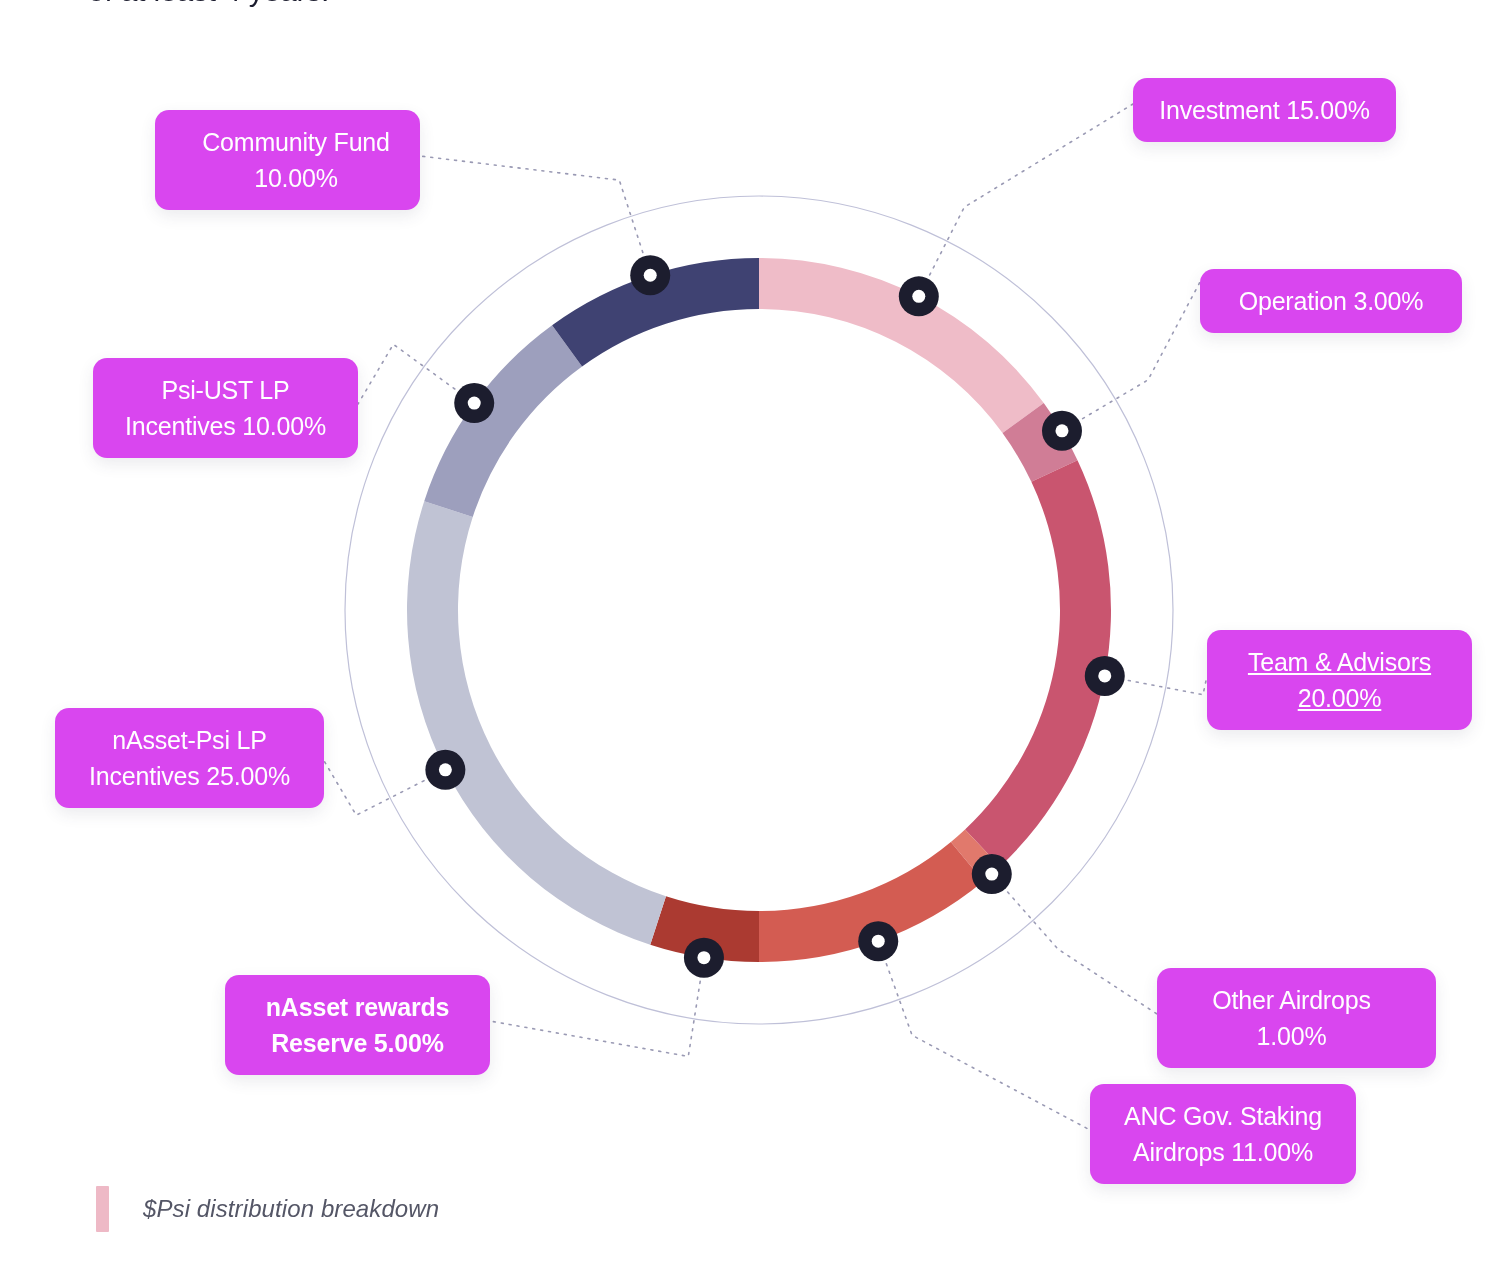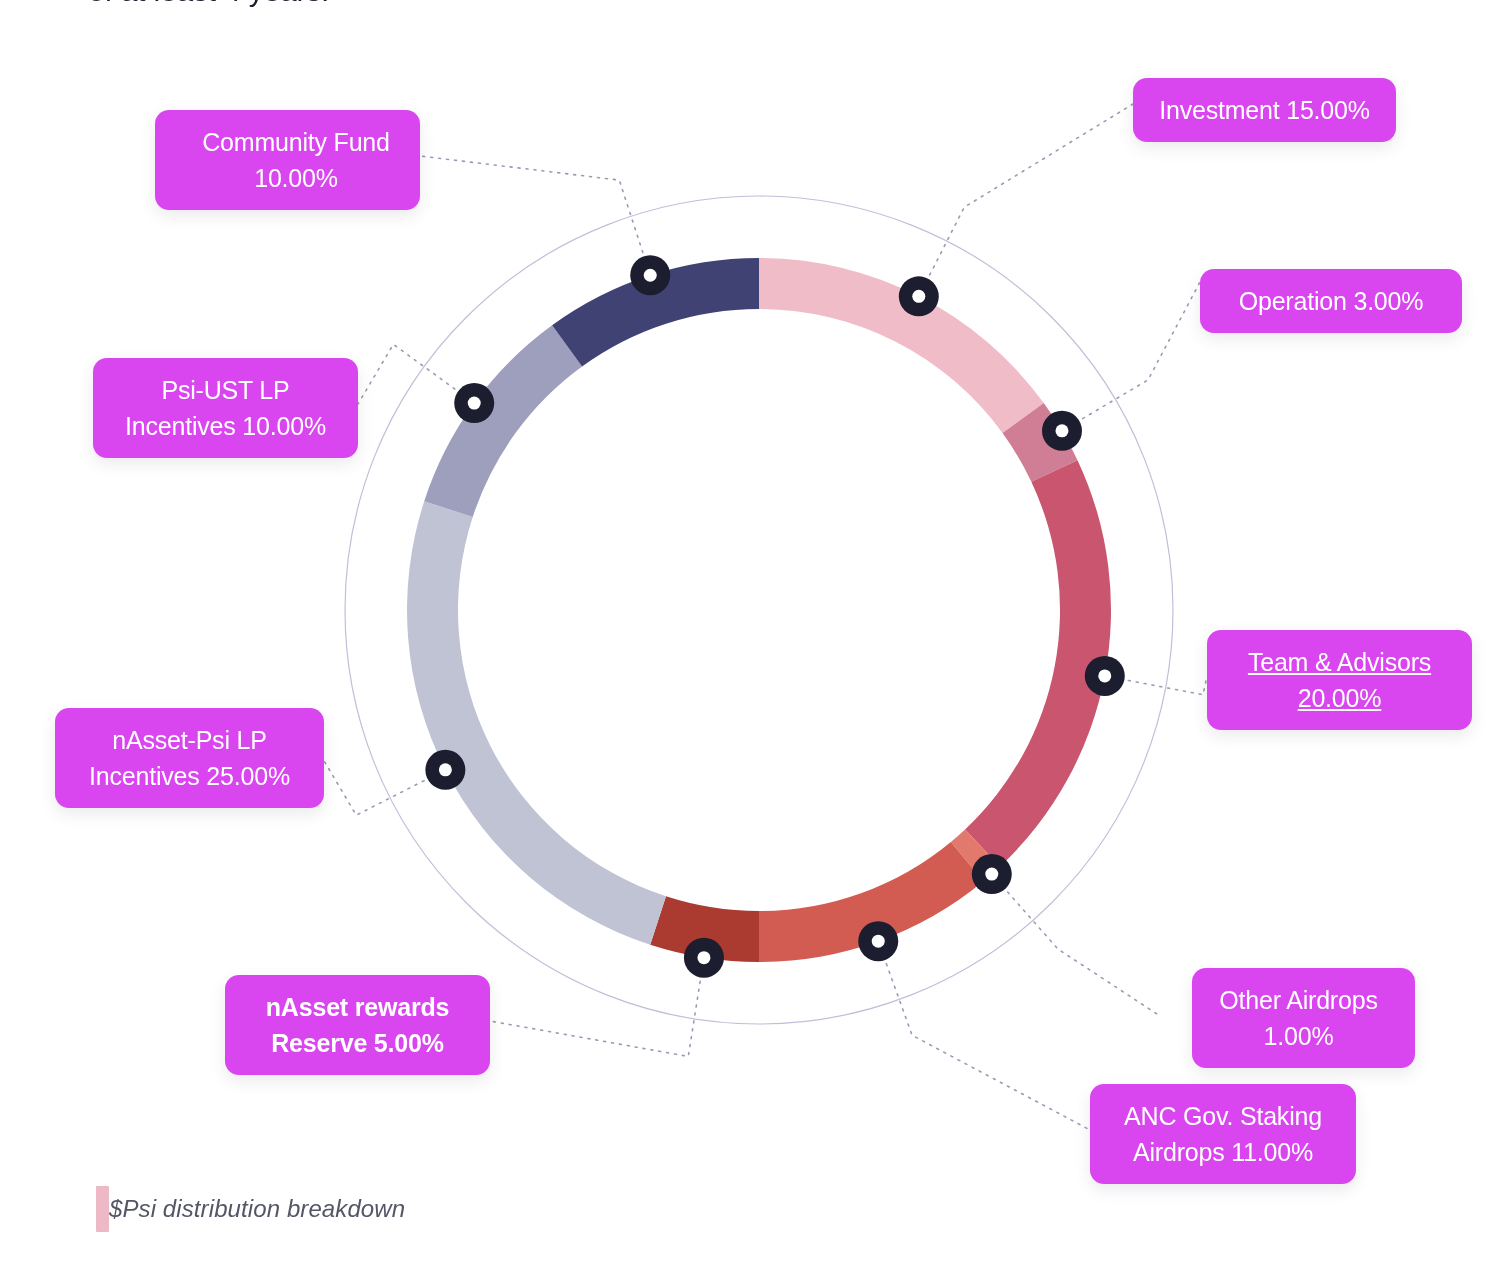--- a/index.html
+++ b/index.html
@@ -55,20 +55,21 @@
     letter-spacing: -0.2px;
   }
 
   
   #caption-row {
     position: absolute;
     left: 96px;
     top: 1186px;
     display: flex;
     align-items: center;
+    gap: 34px;
   }
   #caption-bar {
     width: 13px;
     height: 46px;
     background: #eeb9c6;
     border-radius: 1px;
     flex: none;
   }
   #caption-text {
     font-style: italic;
@@ -150,21 +151,21 @@
           <circle cx="650.2260179800185" cy="275.228106264106" r="20" fill="#1c1d2e"></circle>
           <circle cx="650.2260179800185" cy="275.228106264106" r="6.5" fill="#ffffff"></circle>
         </g>
       </svg>
   </div>
 
   <div class="callout" style="left: 1133px; top: 78px; width: 263px;">Investment 15.00%</div>
   <div class="callout" style="left: 1200px; top: 253px; width: 262px; margin-top: 16px;">Operation 3.00%</div>
   <div class="callout" style="left: 1207px; top: 630px; width: 265px; text-decoration: underline;">Team &amp; Advisors
 20.00%</div>
-  <div class="callout" style="left: 1192px; top: 968px; width: 223px; padding-left: 12px;">Other Airdrops
+  <div class="callout" style="left: 1157px; top: 968px; width: 279px; padding-left: 12px;">Other Airdrops
 1.00%</div>
   <div class="callout" style="left: 1090px; top: 1084px; width: 266px;">ANC Gov. Staking
 Airdrops 11.00%</div>
   <div class="callout" style="left: 225px; top: 975px; width: 265px; font-weight: bold;">nAsset rewards
 Reserve 5.00%</div>
   <div class="callout" style="left: 55px; top: 708px; width: 269px;">nAsset-Psi LP
 Incentives 25.00%</div>
   <div class="callout" style="left: 93px; top: 358px; width: 265px;">Psi-UST LP
 Incentives 10.00%</div>
   <div class="callout" style="left: 155px; top: 110px; width: 265px; padding-left: 39px;">Community Fund

